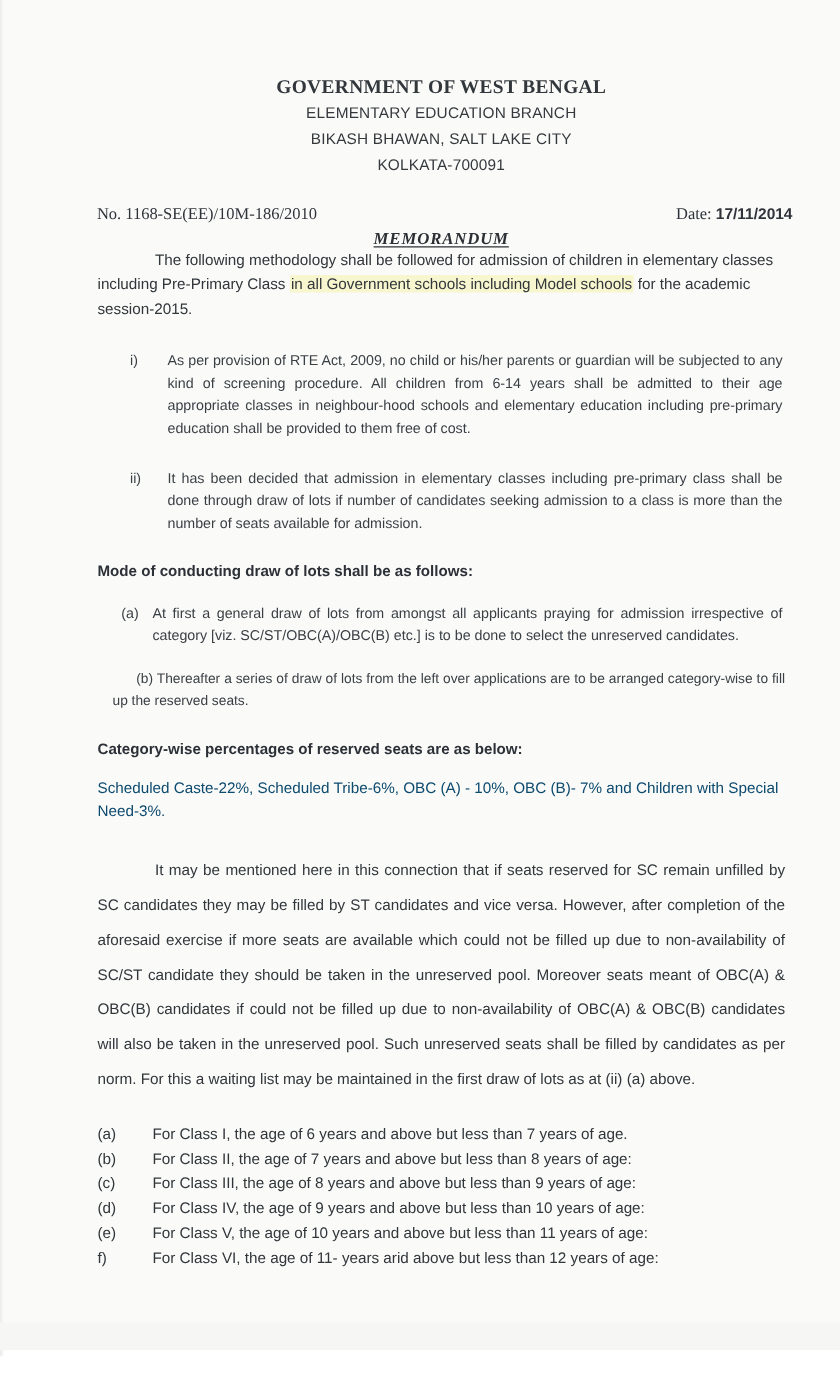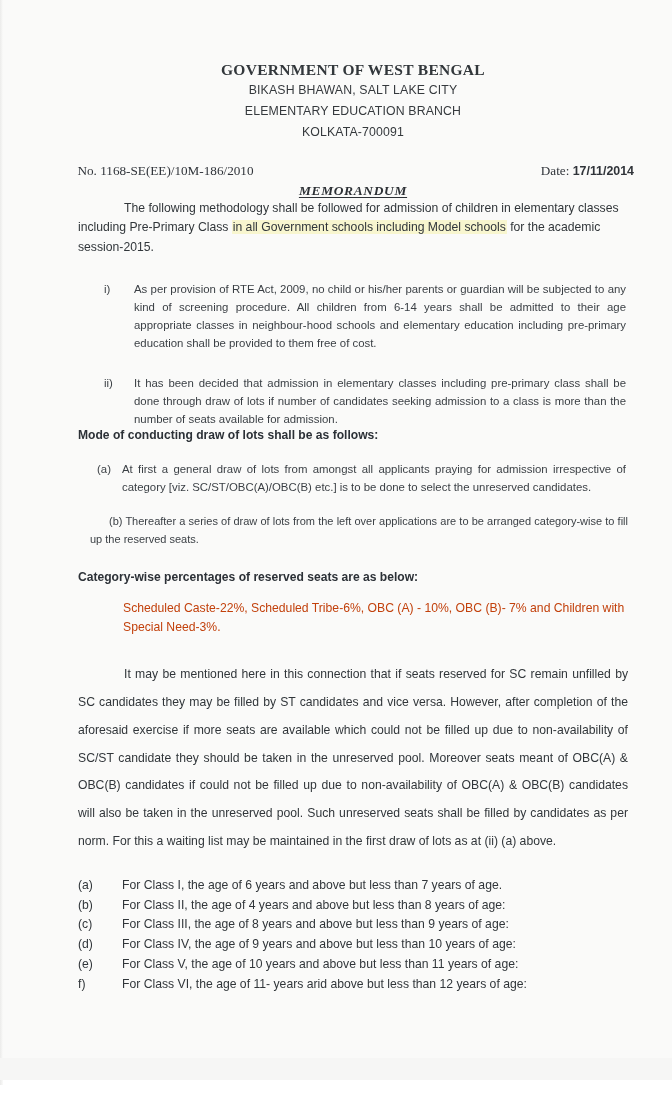--- a/index.html
+++ b/index.html
@@ -132,20 +132,21 @@
   .roman-body {
     flex: 1 1 auto;
     text-align: justify;
     padding-right: 2px;
   }
 
   .bold-head {
     font-weight: bold;
     font-size: 12.1px;
     color: #2c3137;
+    margin-top: 22px;
   }
   .bold-head.cat { margin-top: 21px; }
 
   .ab-item {
     display: flex;
     margin-top: 18px;
     font-size: 11.4px;
     line-height: 1.6;
     color: #3a3f44;
   }
@@ -166,22 +167,21 @@
     color: #3a3f44;
     text-align: justify;
     text-indent: 19px;
     margin-left: 12px;
   }
 
   .percent-para {
     margin-top: 15px;
     font-size: 12.2px;
     line-height: 1.58;
-    color: #c2410c;
-    margin-left: 45px;
+    color: #0c4a6e;
   }
 
   
   .wide-para {
     margin-top: 24px;
     font-size: 12.2px;
     line-height: 2.28;
     color: #31363a;
     text-align: justify;
     text-indent: 46px;
@@ -214,22 +214,22 @@
   .class-text { flex: 1 1 auto; }
 </style>
 </head>
 <body>
 
 <div class="page">
   <div class="content">
 
     <div class="letterhead">
       <div class="gov-title">GOVERNMENT OF WEST BENGAL</div>
+      <div class="branch-line">ELEMENTARY EDUCATION BRANCH</div>
       <div class="branch-line">BIKASH BHAWAN, SALT LAKE CITY</div>
-      <div class="branch-line">ELEMENTARY EDUCATION BRANCH</div>
       <div class="branch-line">KOLKATA-700091</div>
     </div>
 
     <div class="ref-row">
       <div class="ref-no">No. 1168-SE(EE)/10M-186/2010</div>
       <div class="ref-date">
         <span>Date:</span>
         <span class="date-val">17/11/2014</span>
       </div>
     </div>
@@ -264,21 +264,21 @@
     <p class="wide-para">It may be mentioned here in this connection that if seats reserved for SC remain unfilled by SC candidates they may be filled by ST candidates and vice versa. However, after completion of the aforesaid exercise if more seats are available which could not be filled up due to non-availability of SC/ST candidate they should be taken in the unreserved pool. Moreover seats meant of OBC(A) &amp; OBC(B) candidates if could not be filled up due to non-availability of OBC(A) &amp; OBC(B) candidates will also be taken in the unreserved pool. Such unreserved seats shall be filled by candidates as per norm. For this a waiting list may be maintained in the first draw of lots as at (ii) (a) above.</p>
 
 
     <div class="class-list">
       <div class="class-row">
         <div class="class-marker">(a)</div>
         <div class="class-text">For Class I, the age of 6 years and above but less than 7 years of age.</div>
       </div>
       <div class="class-row">
         <div class="class-marker">(b)</div>
-        <div class="class-text">For Class II, the age of 4 years and above but less than 8 years of age:</div>
+        <div class="class-text">For Class II, the age of 7 years and above but less than 8 years of age:</div>
       </div>
       <div class="class-row">
         <div class="class-marker">(c)</div>
         <div class="class-text">For Class III, the age of 8 years and above but less than 9 years of age:</div>
       </div>
       <div class="class-row">
         <div class="class-marker">(d)</div>
         <div class="class-text">For Class IV, the age of 9 years and above but less than 10 years of age:</div>
       </div>
       <div class="class-row">

